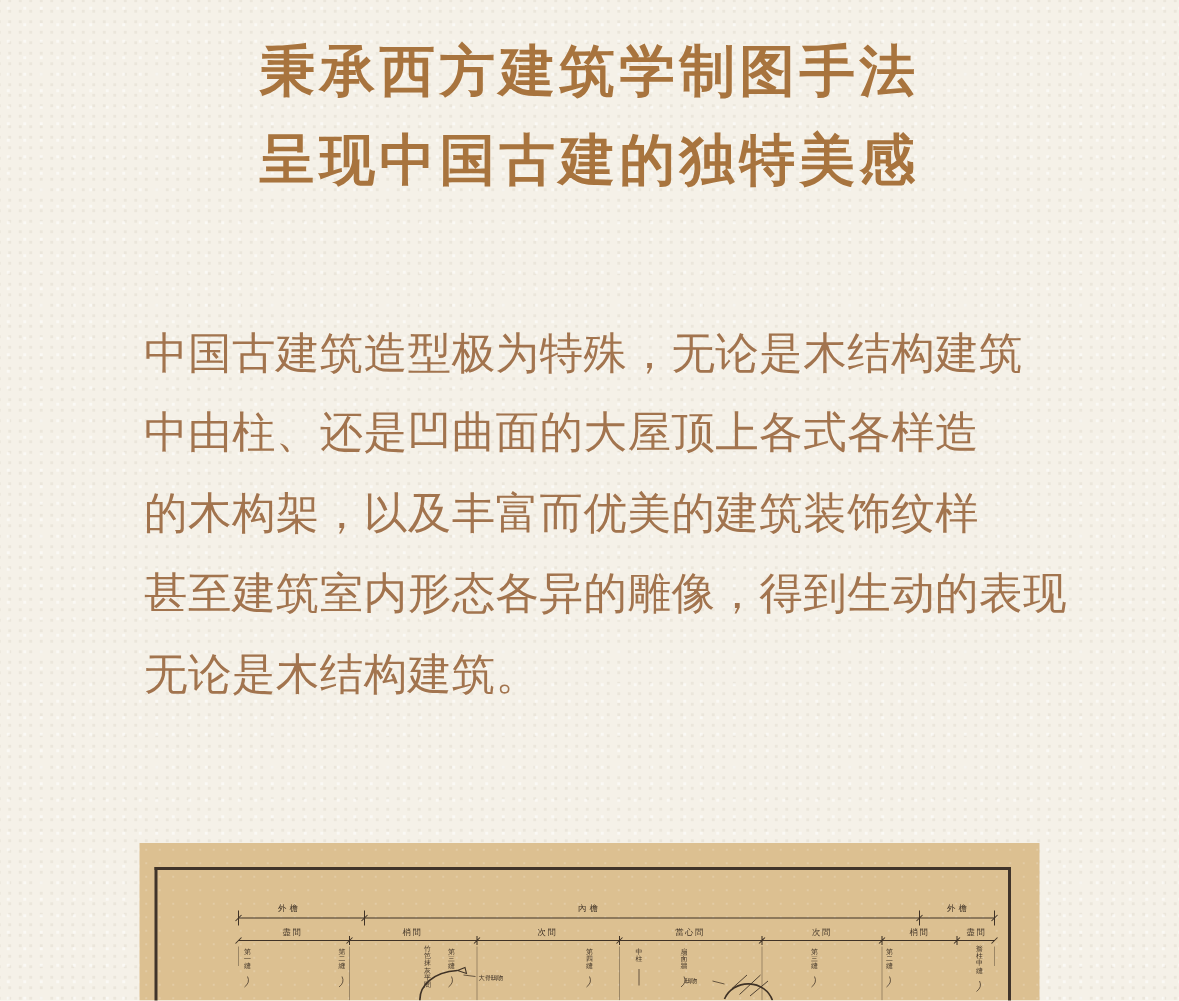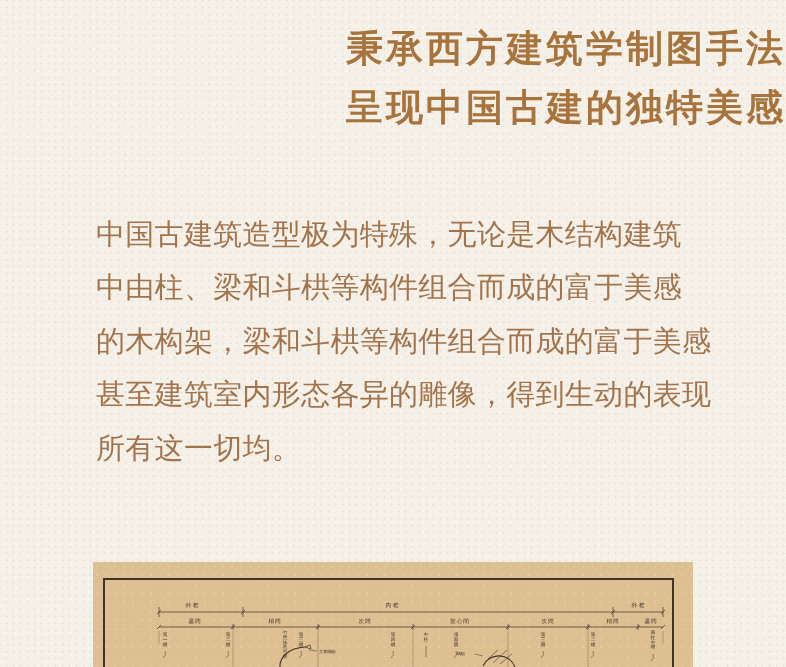--- a/index.html
+++ b/index.html
@@ -10,35 +10,34 @@
     background-color:#f5f1e8;
     background-image:
       radial-gradient(rgba(255,255,255,.55) 1px, transparent 1px),
       radial-gradient(rgba(205,198,180,.25) 1px, transparent 1.2px);
     background-size:11px 11px,7px 7px;
     background-position:0 0,3px 4px;
     font-family:"Liberation Serif","DejaVu Serif",serif;
   }
   .title-line{
     position:absolute;left:0;width:786px;
-    text-align:right;
+    text-align:center;
     font-size:37px;line-height:40px;
     font-weight:bold;
     letter-spacing:3px;
     color:#a8743e;
   }
   .title-1{top:29px;}
   .title-2{top:88px;}
   .paragraph{
     position:absolute;left:96px;top:210px;width:622px;
     color:#a2744e;
     font-size:29px;
     line-height:53.4px;
     letter-spacing:.3px;
-    font-family:Liberation Mono, monospace;
   }
   .figure{
     position:absolute;left:93px;top:562px;width:600px;height:105px;
     background-color:#dcc091;
     background-image:radial-gradient(rgba(255,255,255,.18) 1px, transparent 1px);
     background-size:9px 9px;
   }
   .figure-frame{
     position:absolute;left:10px;top:16px;width:571px;height:100px;
     border:2px solid #40342a;
@@ -59,24 +58,24 @@
 </head>
 <body>
 
 <div class="screen">
 
   <div class="title-line title-1">秉承西方建筑学制图手法</div>
   <div class="title-line title-2">呈现中国古建的独特美感</div>
 
   <div class="paragraph">
     <div>中国古建筑造型极为特殊，无论是木结构建筑</div>
-    <div>中由柱、梁和斗栱等构件组合而成的富于美感</div>
-    <div>的木构架，梁和斗栱等构件组合而成的富于美感</div>
+    <div>中由柱、还是凹曲面的大屋顶上各式各样造</div>
+    <div>的木构架，以及丰富而优美的建筑装饰纹样</div>
     <div>甚至建筑室内形态各异的雕像，得到生动的表现</div>
-    <div>所有这一切均。</div>
+    <div>无论是木结构建筑。</div>
   </div>
 
   <div class="figure">
     <div class="figure-frame"></div>
     <svg class="drawing-svg" viewBox="0 0 600 105">
 
       <g>
         <line class="ink" x1="66" y1="50" x2="570" y2="50" stroke-width="0.7"></line>
         <path class="ink" d="M64,52 L68,48 M66,45 L66,55" stroke-width="0.7"></path>
         <path class="ink" d="M148,52 L152,48 M150,45 L150,55" stroke-width="0.7"></path>

